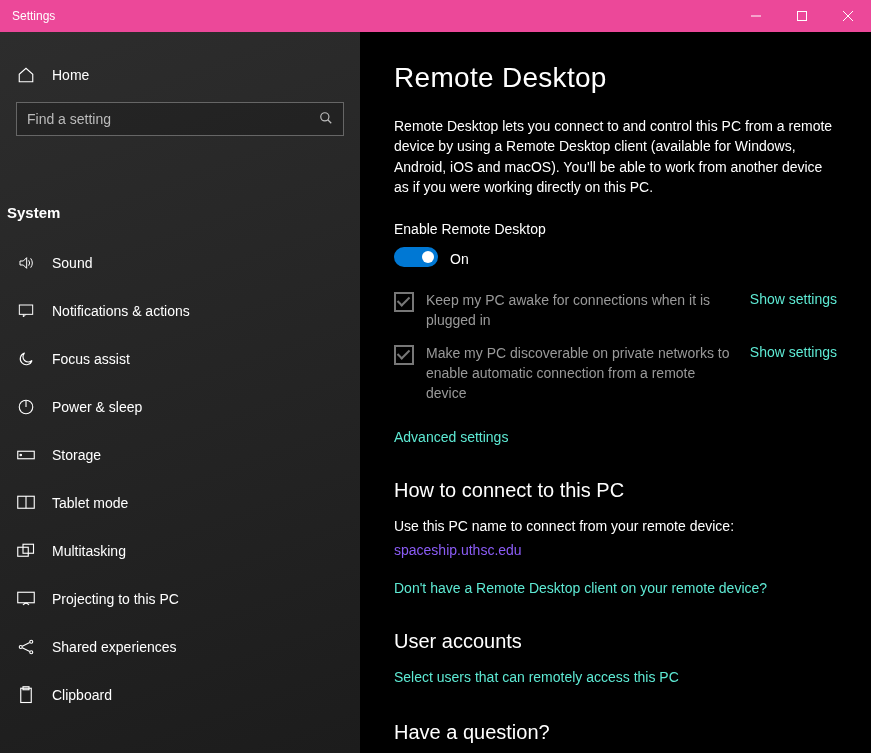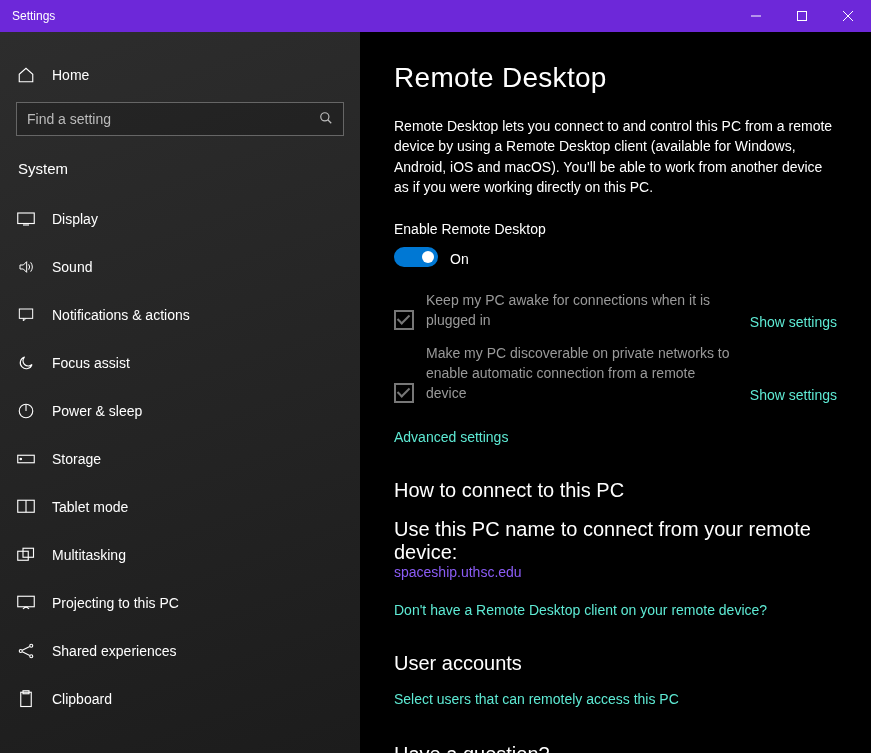--- a/index.html
+++ b/index.html
@@ -11,21 +11,21 @@
       height: 753px;
       overflow: hidden;
       display: flex;
       flex-direction: column;
       font-size: 14px;
     }
     .titlebar {
       height: 32px;
       display: flex;
       align-items: center;
-      background: #6d28d9;
+      background: #ec4899;
       flex-shrink: 0;
     }
     .titlebar-title {
       padding-left: 12px;
       font-size: 12px;
       flex: 1;
     }
     .titlebar-controls {
       display: flex;
     }
@@ -73,23 +73,24 @@
     .search-input {
       flex: 1;
       background: transparent;
       border: none;
       outline: none;
       color: #fff;
       font-size: 14px;
     }
     .search-input::placeholder { color: #bbb; }
     .group-title {
-      font-weight: 400;
-      padding: 6px 18px 18px 18px;
+      font-weight: 700;
+      padding: 6px 18px 18px 7px;
       font-size: 15px;
+      margin-top: 44px;
     }
     .nav-item {
       display: flex;
       align-items: center;
       padding: 0 16px;
       height: 48px;
       cursor: pointer;
       gap: 16px;
     }
     .nav-item .ico { width: 20px; display:flex; justify-content:center; align-items:center;}
@@ -139,21 +140,21 @@
       content: "";
       position: absolute;
       width: 12px; height: 12px;
       background: #fff;
       border-radius: 50%;
       top: 4px;
       right: 4px;
     }
     .check-row {
       display: flex;
-      align-items: flex-end;
+      align-items: flex-start;
       gap: 12px;
       margin-bottom: 14px;
       max-width: 460px;
     }
     .check-box {
       width: 20px;
       height: 20px;
       border: 2px solid #777;
       flex-shrink: 0;
       position: relative;
@@ -174,21 +175,21 @@
       flex: 1;
       line-height: 1.4;
     }
     .link {
       color: #5eead4;
       cursor: pointer;
       white-space: nowrap;
       font-size: 14px;
     }
     .adv-link { margin-top: 12px; display:inline-block;}
-    .sub-desc { font-size: 20px; }
+    .sub-desc { font-size: 14px; margin-bottom: 8px;}
     .pcname { color: #8b5cf6; font-size: 14px; margin-bottom: 22px;}
     .partial-heading {
       font-weight: 400;
       font-size: 20px;
       margin-top: 36px;
       color: #fff;
     }
     svg { overflow: visible; }
   </style>
 </head>
@@ -234,29 +235,20 @@
               <circle cx="10" cy="10" r="7"></circle>
               <line x1="21" y1="21" x2="15" y2="15"></line>
             </svg>
         </span>
       </div>
     </div>
     <div class="group-title">System</div>
 
     <div class="nav-item">
       <span class="ico">
-          <svg width="18" height="14" viewBox="0 0 24 18" fill="none" stroke="#fff" stroke-width="1.5">
-            <rect x="1" y="1" width="22" height="14"></rect>
-            <line x1="8" y1="17" x2="16" y2="17"></line>
-          </svg>
-        </span>
-      <span>Display</span>
-    </div>
-    <div class="nav-item">
-      <span class="ico">
           <svg width="18" height="16" viewBox="0 0 24 24" fill="none" stroke="#fff" stroke-width="1.5">
             <polygon points="3,9 8,9 13,4 13,20 8,15 3,15"></polygon>
             <path d="M16 8 Q19 12 16 16"></path>
             <path d="M19 5 Q24 12 19 19"></path>
           </svg>
         </span>
       <span>Sound</span>
     </div>
     <div class="nav-item">
       <span class="ico">

